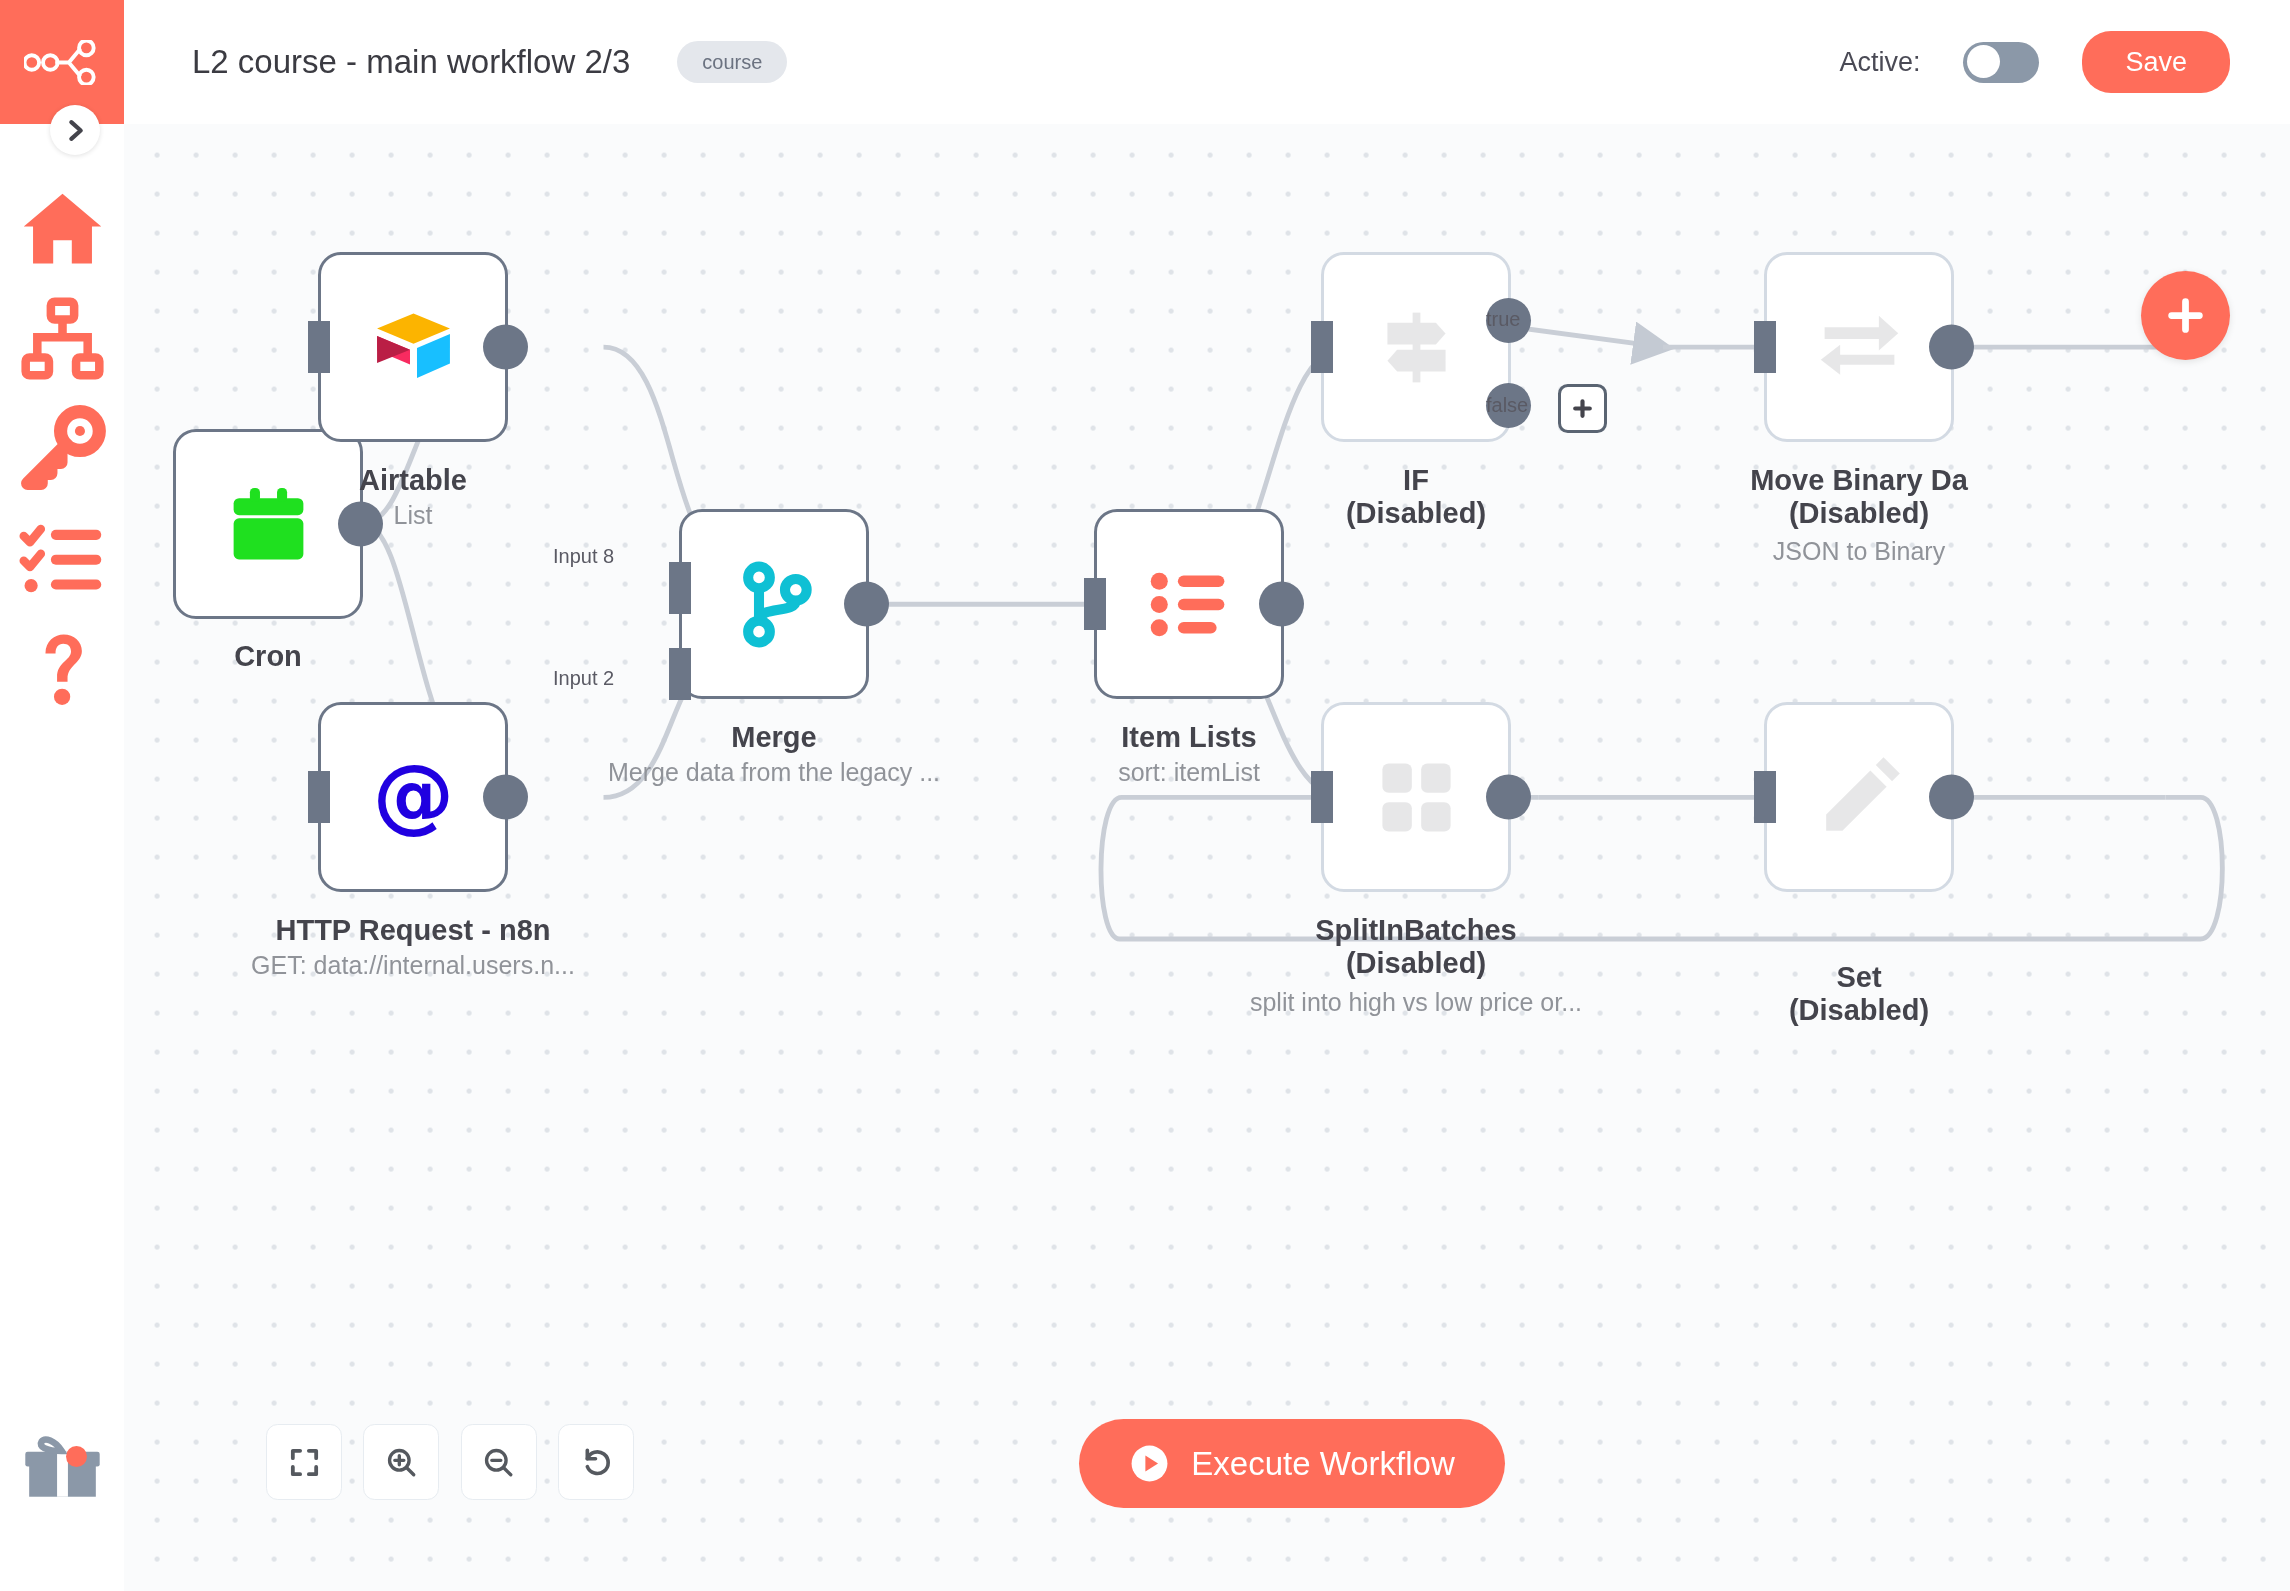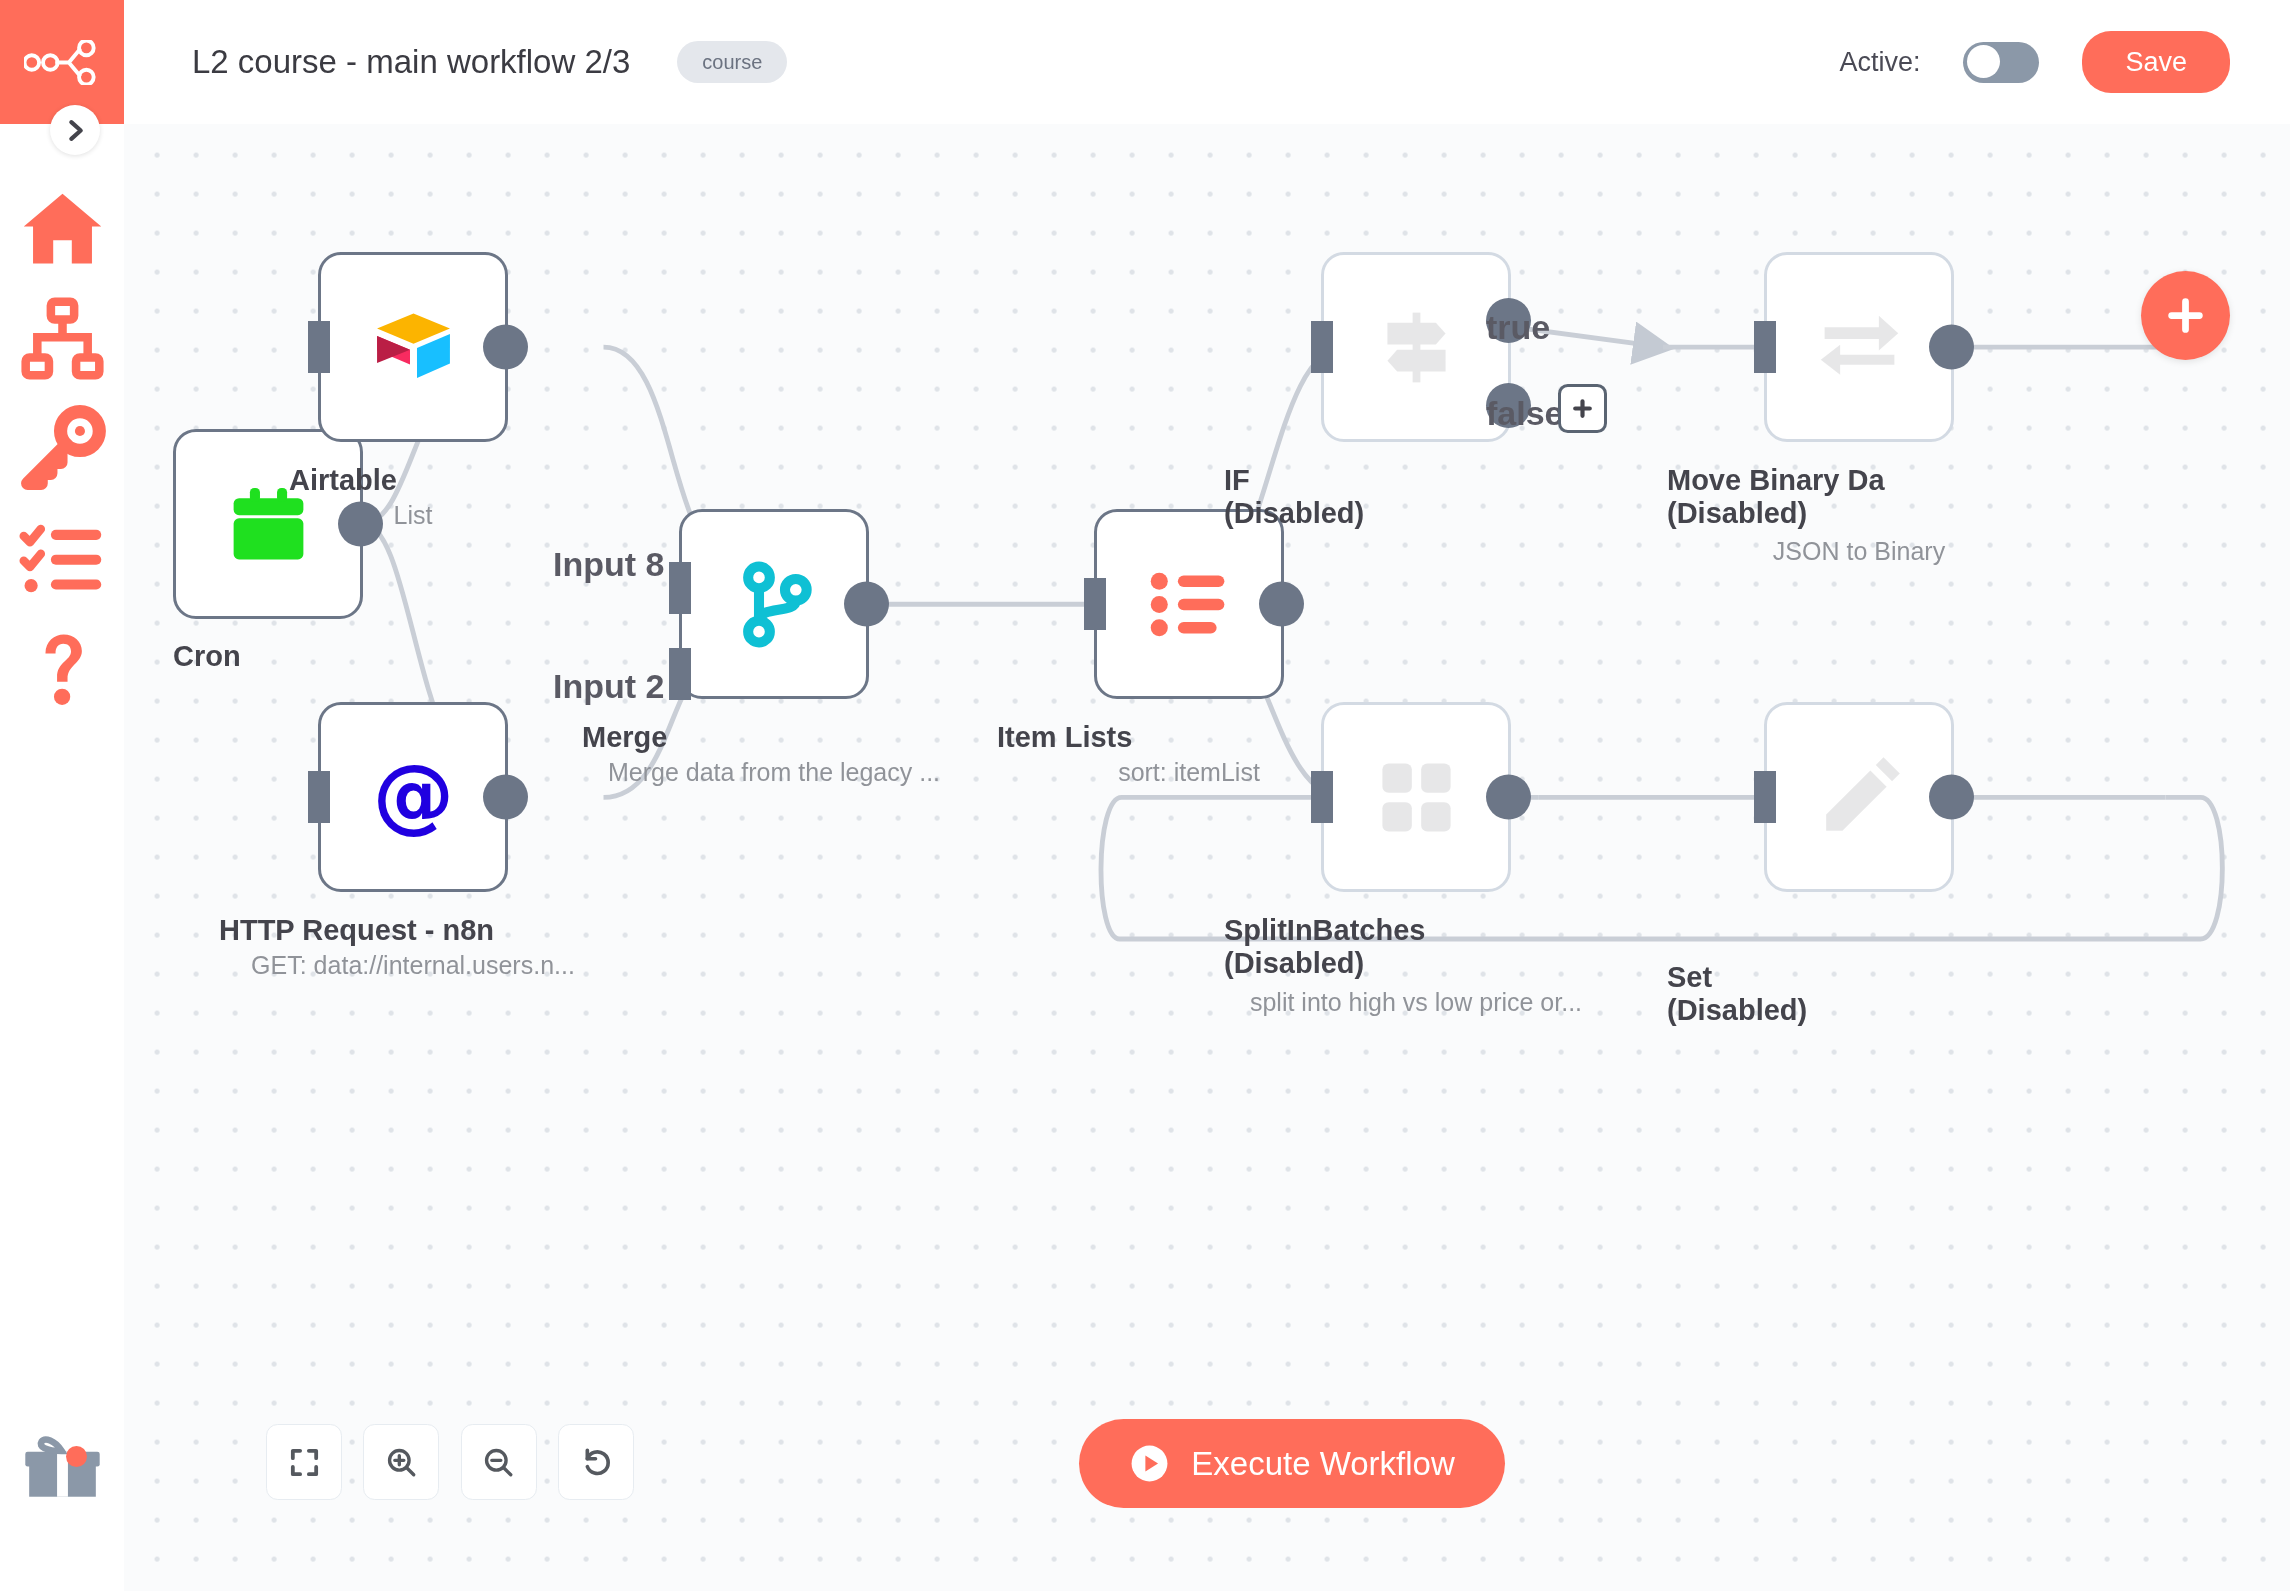--- a/index.html
+++ b/index.html
@@ -82,43 +82,43 @@
 
   
   .node {
     position: absolute; width: 190px; height: 190px; border-radius: 23px;
     background: #fff; border: 3.9px solid #6c7687;
     display: flex; align-items: center; justify-content: center; z-index: 10;
     cursor: pointer;
   }
   .node.disabled { border-color: #d3dae3; }
   .node-label {
-    position: absolute; z-index: 11; 
+    position: absolute; z-index: 11; text-align: center;
     font-size: 29px; font-weight: bold; color: #44444c; white-space: nowrap;
     line-height: 1.15; pointer-events: none;
   }
   .node-sub {
     position: absolute; z-index: 11; text-align: center;
     font-size: 25px; color: #909399; white-space: nowrap; pointer-events: none;
   }
   .port-in {
     position: absolute; left: -12.6px; top: 50%; transform: translateY(-50%);
     width: 21.3px; height: 52px; background: #6c7687; z-index: 12;
   }
   .port-out {
     position: absolute; right: -23px; top: 50%; transform: translateY(-50%);
     width: 45px; height: 45px; border-radius: 50%; background: #6c7687; z-index: 12;
   }
   .port-in.two-a { top: 50px; transform: none; }
   .port-in.two-b { top: 136px; transform: none; }
   .port-out.two-a { top: 43px; transform: none; }
   .port-out.two-b { top: 128px; transform: none; }
   .port-lbl {
-    position: absolute; z-index: 13; font-size: 34px; color: #5a5a64;
-    white-space: nowrap; pointer-events: none; font-weight: bold;
+    position: absolute; z-index: 13; font-size: 20px; color: #5a5a64;
+    white-space: nowrap; pointer-events: none;
   }
   .add-sq {
     position: absolute; z-index: 14; width: 49px; height: 49px;
     border: 3.9px solid #5a6472; border-radius: 9.7px; background: #fff;
     display: flex; align-items: center; justify-content: center; cursor: pointer;
   }
 
   
   .ico { width: 93px; height: 93px; display: block; }
   .ico-dim { opacity: .12; }

